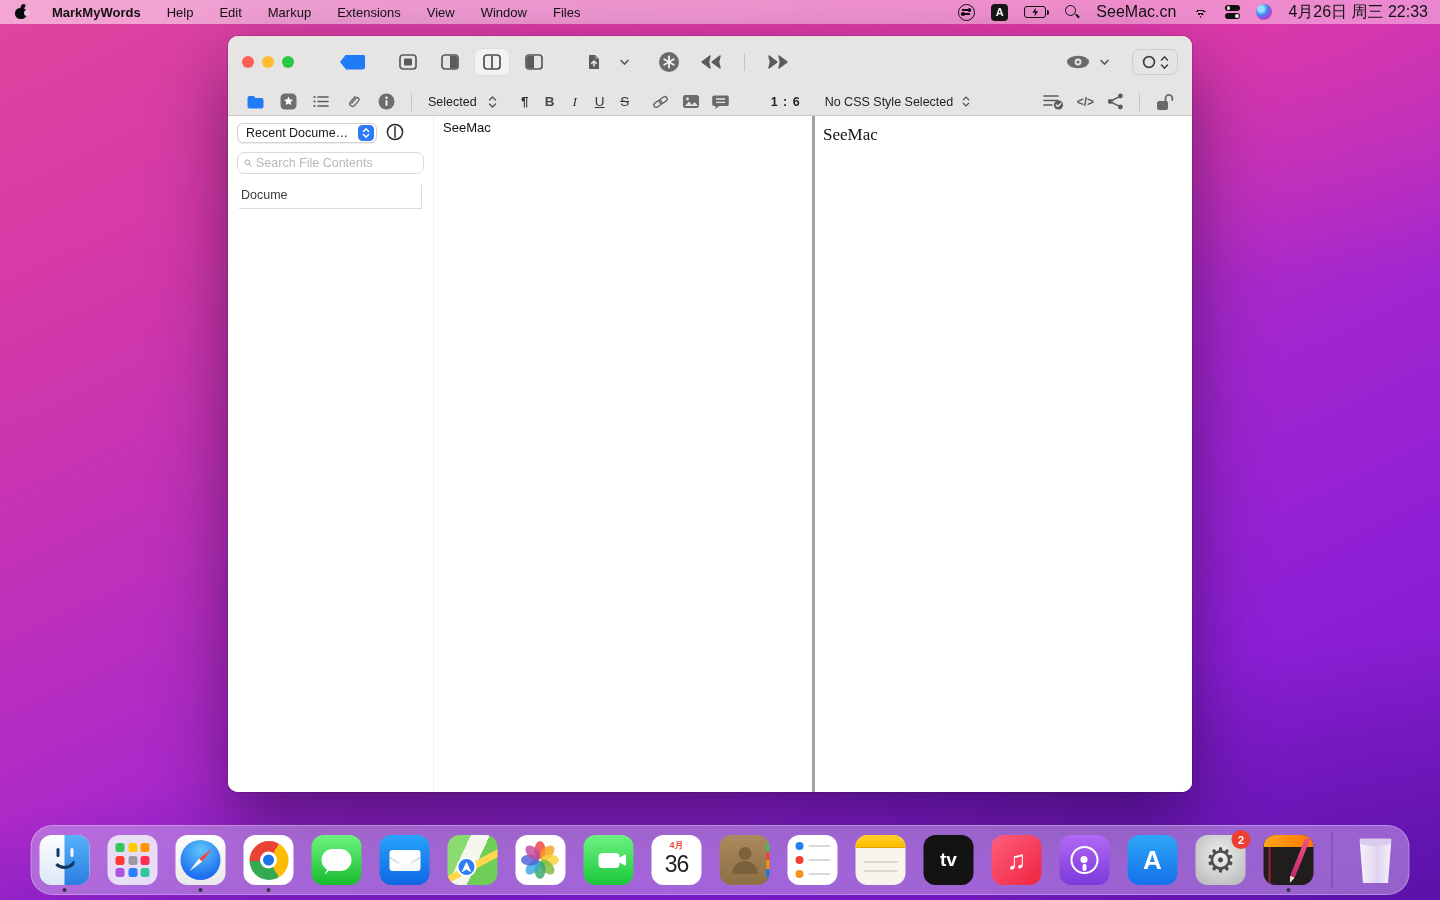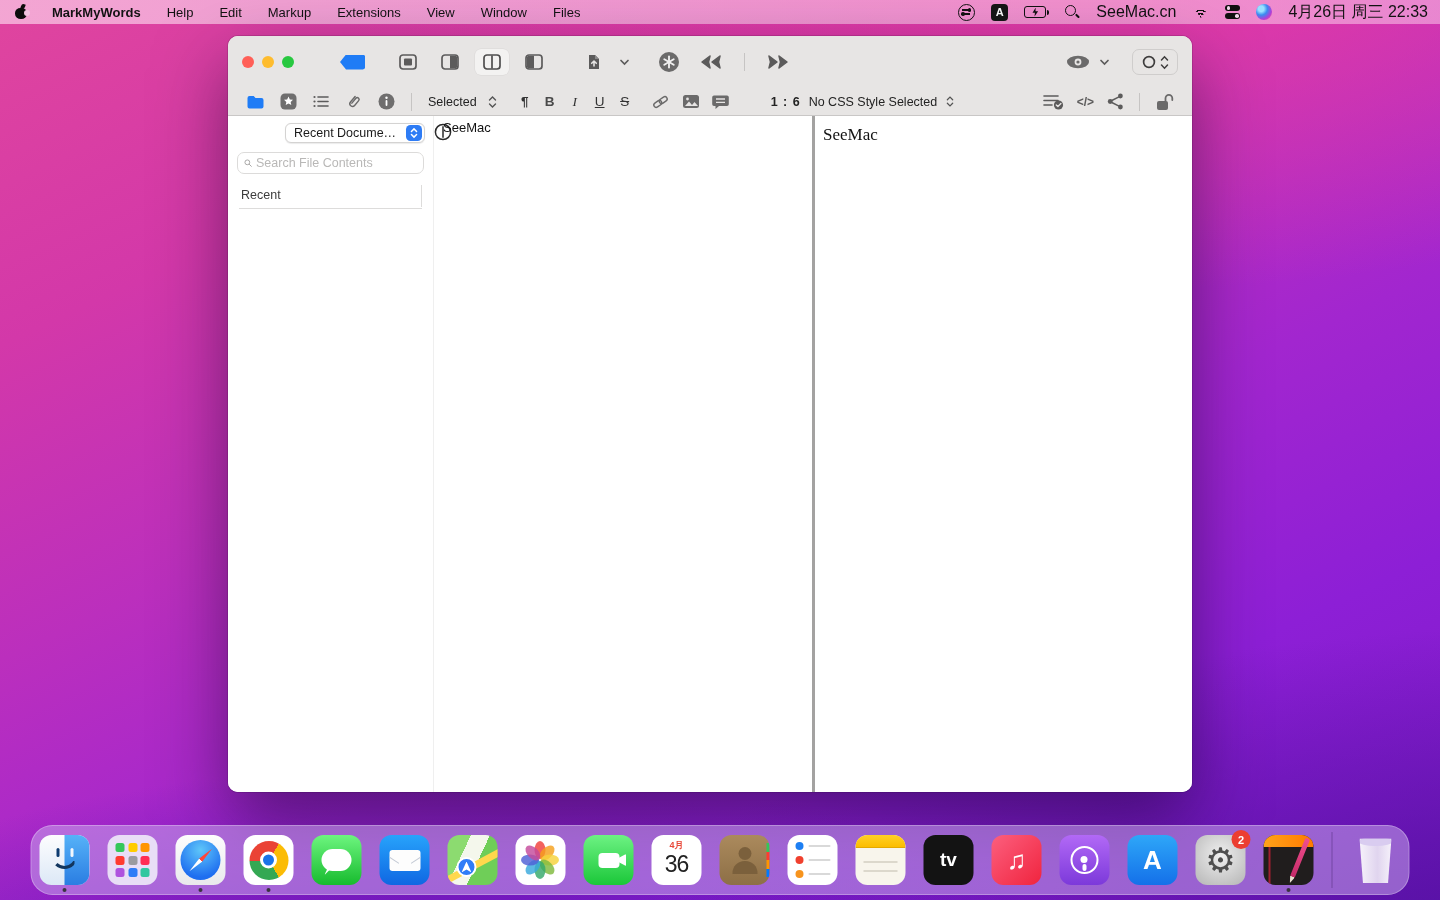--- a/index.html
+++ b/index.html
@@ -83,21 +83,21 @@
   .fmt.b { font-weight:700; }
   .fmt.i { font-style:italic; font-family:"Liberation Serif", serif; }
   .fmt.u { text-decoration:underline; }
   .fmt.s { text-decoration:line-through; }
   .ratio { font-weight:700; letter-spacing:1px; }
   .code-label { font-weight:700; font-size:12px; color:#5c5b5b; }
 
   
   .content { flex:1; display:flex; background:#fff; min-height:0; }
   .sidebar { width:206px; flex-shrink:0; border-right:1px solid #efefef; padding:7px 9px 0 9px; }
-  .recent-row { display:flex; align-items:flex-start; gap:9px;margin-left:48px; }
+  .recent-row { display:flex; align-items:flex-start; gap:9px; }
   .popup-pill { flex:0 0 auto; width:140px; height:20px; background:#fff; border:1px solid #d4d3d2; border-radius:6px; box-shadow:0 .5px 1px rgba(0,0,0,.08);
     display:flex; align-items:center; justify-content:space-between; padding:0 2px 0 8px; font-size:12.5px; color:#1a1a1a; }
   .popup-pill .blue-stepper { width:16px; height:16px; background:#2e7cf5; border-radius:4.5px; display:flex; align-items:center; justify-content:center; }
   .searchbox { margin-top:9px; height:22px; border:1px solid #dcdbda; border-radius:7px; display:flex; align-items:center; padding:0 6px; gap:4px; background:#fff; }
   .searchbox input { border:none; outline:none; flex:1; font-size:12.5px; color:#333; background:transparent; font-family:"Liberation Sans", sans-serif; }
   .searchbox input::placeholder { color:#b9b8b7; }
   .files-h { margin:14px 2px 0 2px; padding:0 0 6px 2px; border-bottom:1px solid #dddcdb; font-size:12.5px; color:#3c3c3c; position:relative; }
   .files-h .coltick { position:absolute; right:0; top:-3px; width:1px; height:22px; background:#dddcdb; }
   .editor { flex:1; padding:4px 0 0 9px; font-size:13px; color:#111; }
   .pane-divider { width:3px; background:#a3a2a1; flex-shrink:0; }
@@ -427,21 +427,21 @@
         </span>
         <span>
           <svg width="17" height="16" viewBox="0 0 17 16">
               <path d="M2 1.5 h13 a1.8 1.8 0 0 1 1.8 1.8 v7 a1.8 1.8 0 0 1 -1.8 1.8 h-8 l-3.5 3 v-3 h-1.5 a1.8 1.8 0 0 1 -1.8 -1.8 v-7 a1.8 1.8 0 0 1 1.8 -1.8 z" fill="#6b6a6a"></path>
               <line x1="4" y1="5" x2="13" y2="5" stroke="#e7e5e4" stroke-width="1.3"></line>
               <line x1="4" y1="8.4" x2="13" y2="8.4" stroke="#e7e5e4" stroke-width="1.3"></line>
             </svg>
         </span>
       </div>
       <span class="ratio" style="margin-left:42px;">1 : 6</span>
-      <div class="popup-label" style="margin-left:8px;align-items:center;">
+      <div class="popup-label" style="margin-left:24px;align-items:center;">
         <span>No CSS Style Selected</span>
         <svg width="8" height="13" viewBox="0 0 9 14" style="margin-left:4px;">
             <path d="M1.5 5 L4.5 2 L7.5 5" fill="none" stroke="#555" stroke-width="1.4" stroke-linecap="round"></path>
             <path d="M1.5 9 L4.5 12 L7.5 9" fill="none" stroke="#555" stroke-width="1.4" stroke-linecap="round"></path>
           </svg>
       </div>
       <span class="spacer"></span>
       <div class="t2-group" style="gap:13px;">
         <span>
           <svg width="21" height="17" viewBox="0 0 21 17">
@@ -498,21 +498,21 @@
           </span>
         </div>
         <div class="searchbox">
           <svg width="12" height="12" viewBox="0 0 12 12">
               <circle cx="5" cy="5" r="3.6" fill="none" stroke="#a9a8a7" stroke-width="1.5"></circle>
               <line x1="8" y1="8" x2="11" y2="11" stroke="#a9a8a7" stroke-width="1.5" stroke-linecap="round"></line>
             </svg>
           <input placeholder="Search File Contents" style="">
         </div>
         <div class="files-h">
-          <span>Recent</span>
+          <span>Docume</span>
           <i class="coltick"></i>
         </div>
       </div>
 
       <div class="editor">
         <span>SeeMac</span>
       </div>
       <div class="pane-divider"></div>
       <div class="preview">
         <span>SeeMac</span>

